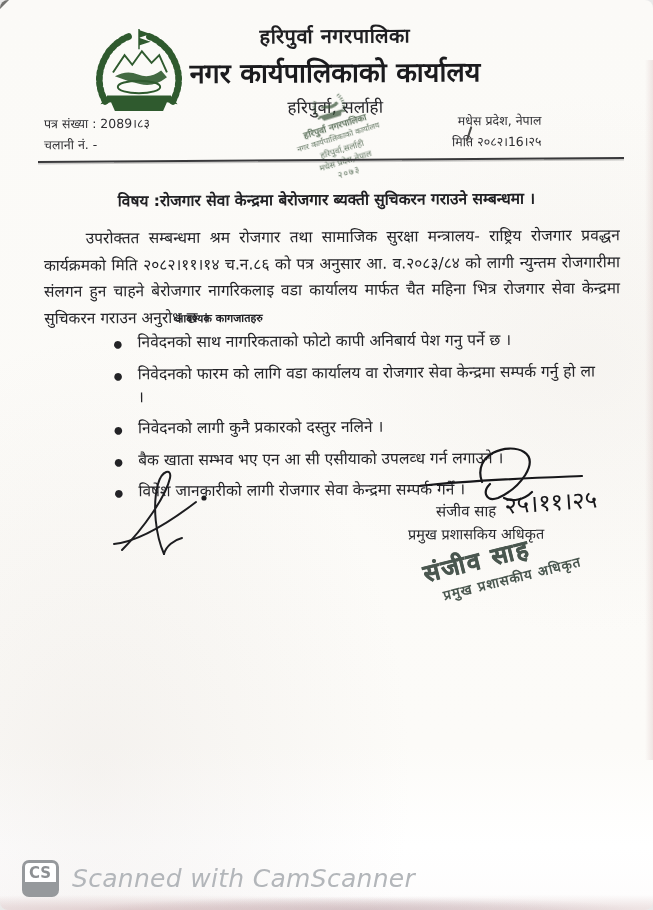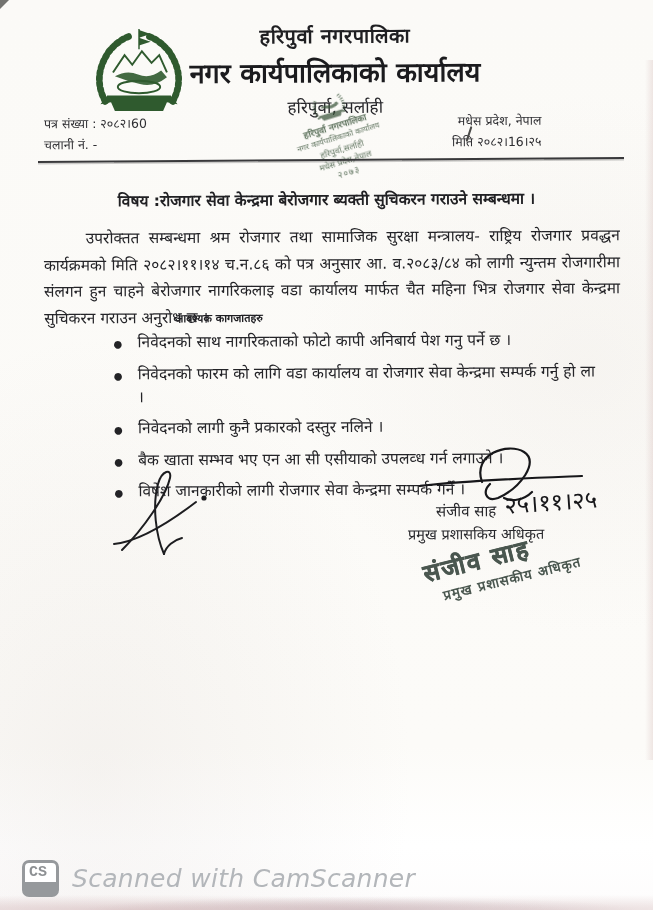--- a/index.html
+++ b/index.html
@@ -4,20 +4,21 @@
 <style>
   html,body{margin:0;padding:0;background:#e9e9e9;}
   .page{
     position:relative;width:653px;height:910px;overflow:hidden;
     background:
       radial-gradient(ellipse at 15% 85%, rgba(210,200,195,.18), transparent 40%),
       radial-gradient(ellipse at 90% 40%, rgba(225,218,212,.20), transparent 35%),
       linear-gradient(180deg,#fbfaf7 0%, #fcfbf8 82%, #ffffff 93%, #fdfcfc 100%);
     font-family:"DejaVu Sans","Liberation Sans",sans-serif;
     color:#2b2b2e;
+    border-radius:8px;
   }
   .abs{position:absolute;}
   .tilt{transform:rotate(-0.35deg);}
   
   .corner-mark{left:0;top:0;width:0;height:0;border-top:9px solid #5a5a58;border-right:9px solid transparent;opacity:.85;}
   .edge-smudge-right{right:0;top:60px;width:8px;height:700px;background:linear-gradient(90deg,transparent,rgba(214,190,188,.35));}
   .bottom-smudge{left:0;bottom:0;width:653px;height:18px;
     background:
       radial-gradient(ellipse at 20% 100%, rgba(196,160,162,.45), transparent 60%),
       radial-gradient(ellipse at 55% 100%, rgba(170,150,160,.35), transparent 55%),
@@ -52,21 +53,21 @@
   
   .scribble-left{left:104px;top:458px;width:140px;height:105px;}
   .sig-right{left:412px;top:440px;width:230px;height:80px;}
   .sig-name{left:436px;top:500px;width:140px;font-size:15px;color:#28282c;}
   .sig-title{left:408px;top:523px;width:200px;font-size:14.5px;color:#28282c;}
   .name-stamp{left:422px;top:526px;width:250px;transform:rotate(-14deg);color:#3c4a42;opacity:.92;}
   .ns-name{font-size:24px;font-weight:bold;letter-spacing:2px;-webkit-text-stroke:.6px #3c4a42;}
   .ns-title{font-size:13.5px;font-weight:bold;letter-spacing:1px;margin-top:1px;margin-left:14px;}
   
   .cam-bar{left:22px;top:860px;display:flex;align-items:center;gap:13px;}
-  .cs-icon{width:37px;height:37px;border:3px solid #96999c;border-radius:7px;box-sizing:border-box;position:relative;background:#fff;font-family:Liberation Mono, monospace;}
+  .cs-icon{width:37px;height:37px;border:3px solid #96999c;border-radius:7px;box-sizing:border-box;position:relative;background:#fff;}
   .cs-icon .cs-txt{position:absolute;left:4px;top:1px;font-size:15px;font-weight:bold;color:#8d9093;letter-spacing:0;}
   .cs-icon .cs-fill{position:absolute;left:0;bottom:0;width:100%;height:12px;background:#96999c;}
   .cam-text{font-size:25px;color:#b3b6ba;letter-spacing:.3px;font-style:italic;}
 </style>
 </head>
 <body>
 
 <div class="page">
 
   <div class="abs corner-mark"></div>
@@ -88,21 +89,21 @@
     </svg>
   </div>
 
   <div class="abs head-center tilt">
     <div class="muni">हरिपुर्वा नगरपालिका</div>
     <div class="office">नगर कार्यपालिकाको कार्यालय</div>
     <div class="addr">हरिपुर्वा, सर्लाही</div>
   </div>
 
   <div class="abs meta meta-left tilt">
-    <div>पत्र संख्या : २०८२।60</div>
+    <div>पत्र संख्या : 2089।८३</div>
     <div>चलानी नं. -</div>
   </div>
 
   <div class="abs meta meta-right tilt">
     <div>मधेस प्रदेश, नेपाल</div>
     <div>मिति २०८२।16।२५</div>
   </div>
 
   <div class="abs office-stamp">
     <div class="s-emb">

